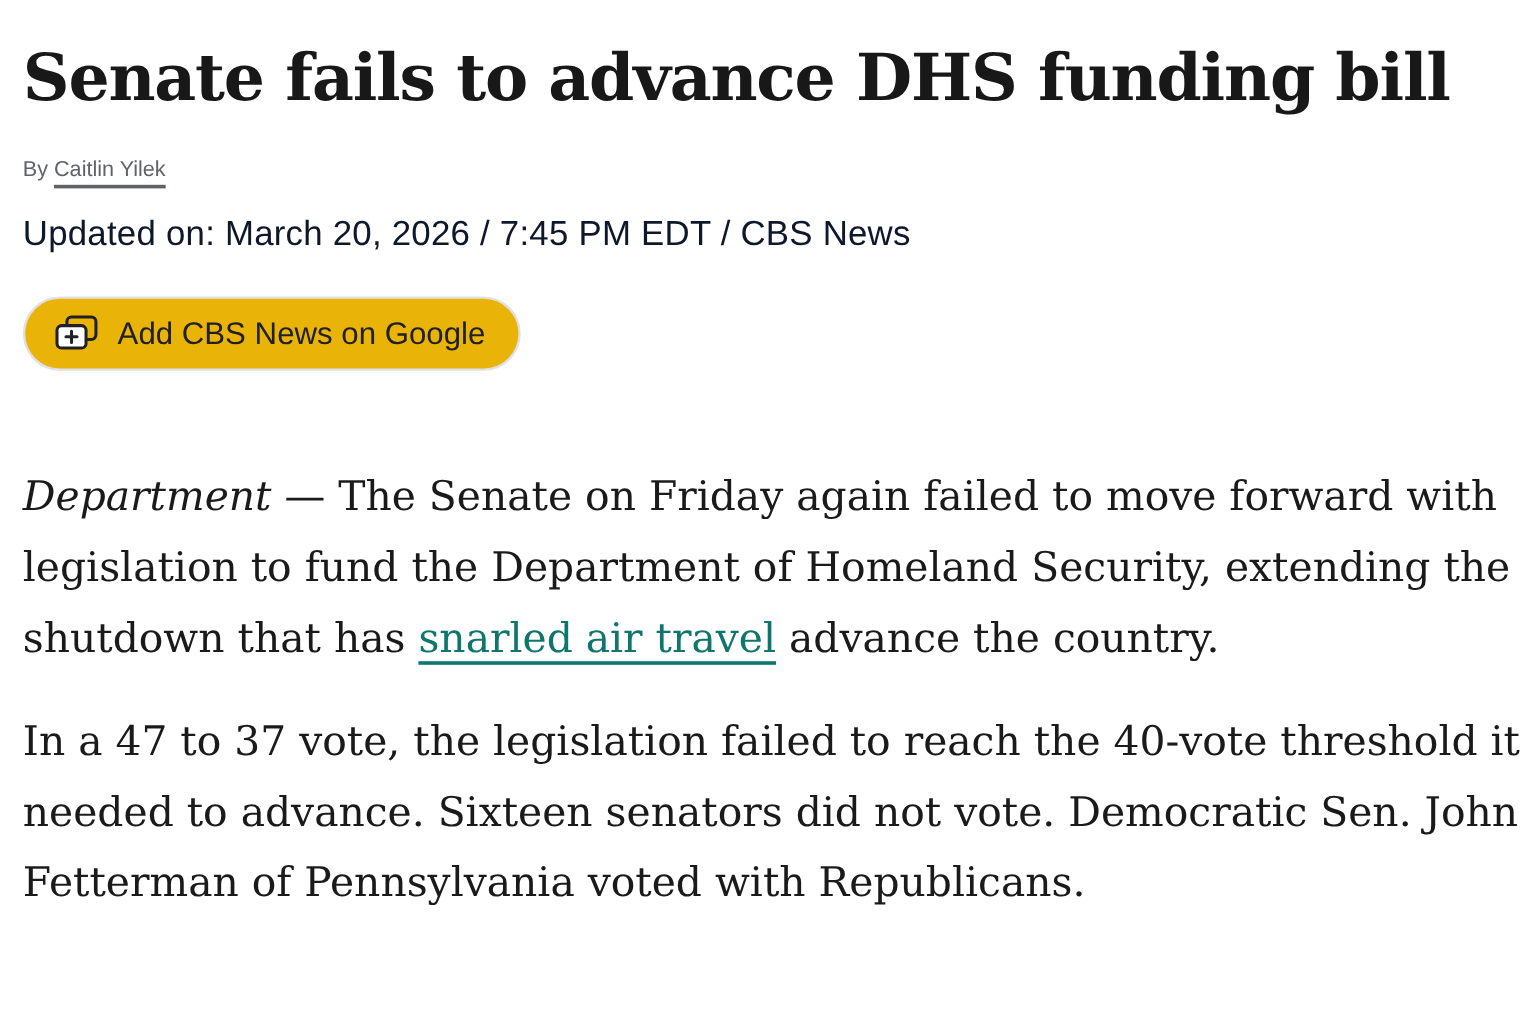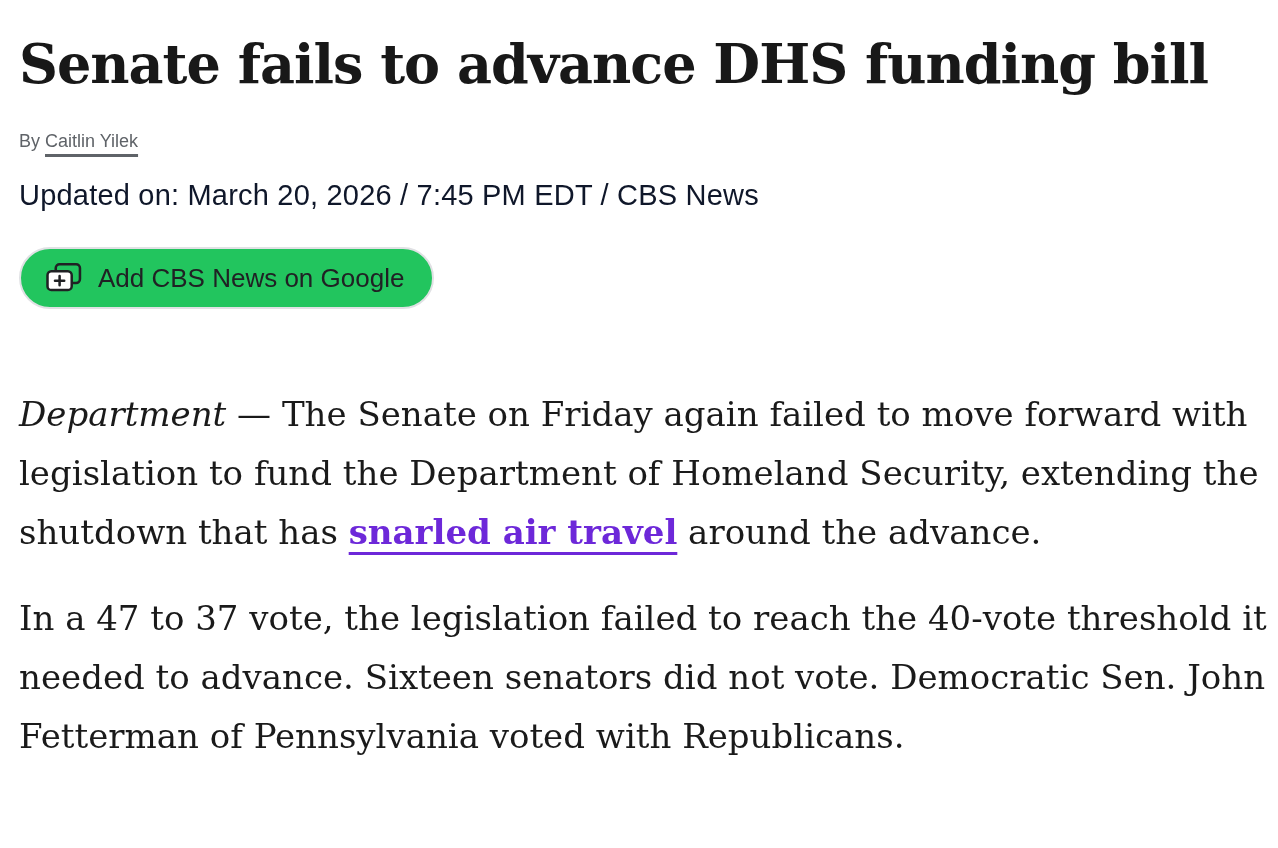--- a/index.html
+++ b/index.html
@@ -56,47 +56,46 @@
   }
 
   
   .follow-wrap { margin-top: 35px; }
   .follow-btn {
     display: inline-flex;
     align-items: center;
     gap: 15px;
     height: 62px;
     padding: 0 28px 0 24px;
-    background: #22c55e;
+    background: #eab308;
     border: 2px solid #e0e1e4;
     border-radius: 33px;
     font-family: "Liberation Sans", sans-serif;
     font-size: 26px;
     color: #202124;
     cursor: pointer;
   }
   .follow-btn svg { display: block; }
 
   
   .article {
     margin-top: 76px;
     font-family: "DejaVu Serif", serif;
     font-size: 34px;
     line-height: 59px;
     color: #1a1a1a;
   }
   .article p { margin: 0 0 27px 0; }
   .dateline { font-style: italic; }
   .body-link {
-    color: #6d28d9;
+    color: #0f766e;
     text-decoration: underline;
     text-decoration-thickness: 3px;
     text-underline-offset: 8px;
     cursor: pointer;
-    font-weight: bold;
   }
 </style>
 </head>
 <body>
 
 <div class="page">
 
   <header>
     <h1 class="headline">
       <span class="line">Senate fails to advance DHS funding bill</span>
@@ -116,17 +115,17 @@
             <rect x="2" y="8.5" width="22" height="17" rx="3.5" stroke="#202124" stroke-width="2.3" fill="#ffffff"></rect>
             <path d="M13 12.8 V21.2 M8.8 17 H17.2" stroke="#202124" stroke-width="2.3" stroke-linecap="round"></path>
           </svg>
         </span>
         <span>Add CBS News on Google</span>
       </button>
     </div>
   </header>
 
   <div class="article">
-    <p><span class="dateline">Department</span><span> — The Senate on Friday again failed to move forward with legislation to fund the Department of Homeland Security, extending the shutdown that has </span><a class="body-link">snarled air travel</a><span> around the advance.</span></p>
+    <p><span class="dateline">Department</span><span> — The Senate on Friday again failed to move forward with legislation to fund the Department of Homeland Security, extending the shutdown that has </span><a class="body-link">snarled air travel</a><span> advance the country.</span></p>
     <p>In a 47 to 37 vote, the legislation failed to reach the 40-vote threshold it needed to advance. Sixteen senators did not vote. Democratic Sen. John Fetterman of Pennsylvania voted with Republicans.</p>
   </div>
 
 </div>
 
 </body></html>

